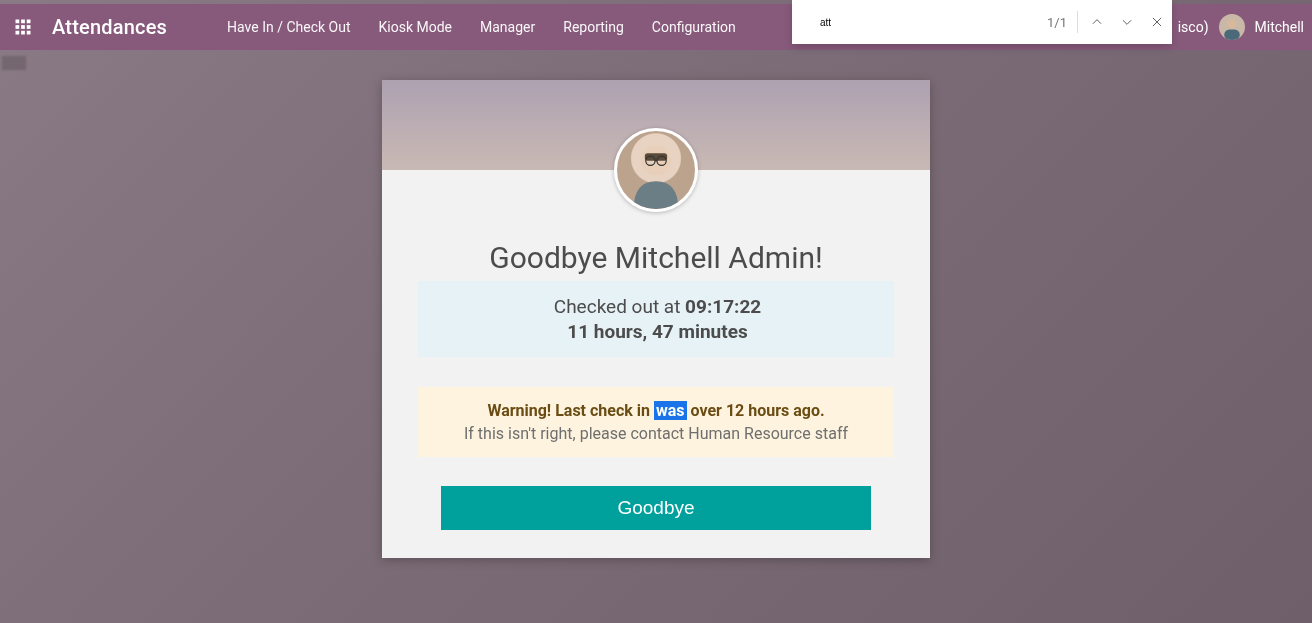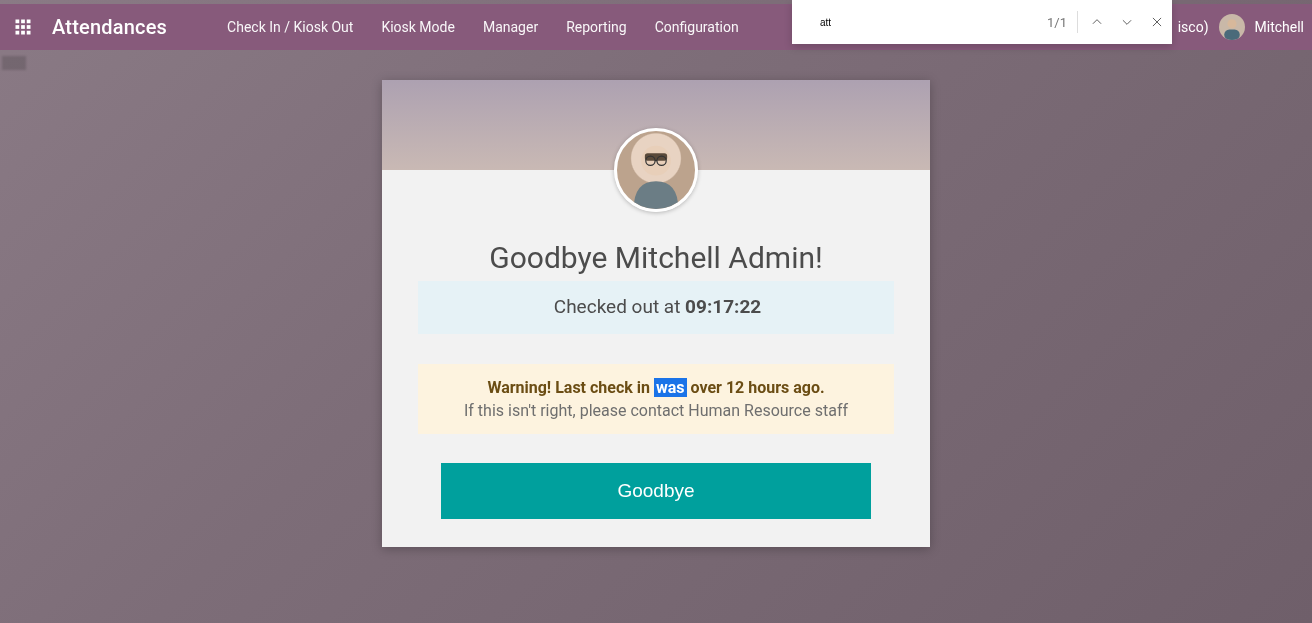--- a/index.html
+++ b/index.html
@@ -66,21 +66,21 @@
     .checkout-box .line1{margin-bottom:2px;}
     .checkout-box b{font-weight:700;}
     .warn-box{
       background:#fdf3df; padding:14px 10px; font-size:16px; color:#4c4c4c; margin-bottom:29px;
     }
     .warn-box .w1{color:#6b4d14; font-weight:700;}
     .warn-box .w1 .normal{font-weight:700;}
     .hl-was{ background:#1a73e8; color:#fff; padding:0 2px;}
     .warn-box .w2{margin-top:4px; color:#6f6f6f;}
     .goodbye-btn{
-      display:block; width:430px; margin:0 auto; height:56px;
+      display:block; width:430px; margin:0 auto; height:44px;
       background:#00a09d; color:#fff; border:none; font-size:19px; cursor:pointer;
     }
     
     .ghost{position:absolute;top:56px;left:2px;width:24px;height:14px;background:rgba(0,0,0,.15);filter:blur(1px);}
   </style>
 </head>
 <body>
 
 <div class="navbar">
   <div class="apps-icon">
@@ -91,21 +91,21 @@
         <rect x="2" y="9.5" width="5" height="5"></rect>
         <rect x="9.5" y="9.5" width="5" height="5"></rect>
         <rect x="17" y="9.5" width="5" height="5"></rect>
         <rect x="2" y="17" width="5" height="5"></rect>
         <rect x="9.5" y="17" width="5" height="5"></rect>
         <rect x="17" y="17" width="5" height="5"></rect>
       </svg>
   </div>
   <div class="brand">Attendances</div>
   <div class="nav-links">
-    <a>Check In / Kiosk Out</a>
+    <a>Have In / Check Out</a>
     <a>Kiosk Mode</a>
     <a>Manager</a>
     <a>Reporting</a>
     <a>Configuration</a>
   </div>
   <div class="nav-right">
     <span class="peek-company">isco)</span>
     <span class="avatar-sm">
       <svg viewBox="0 0 40 40">
           <circle cx="20" cy="15" r="7" fill="#d7b89b"></circle>
@@ -152,20 +152,21 @@
         <line x1="41" y1="32" x2="43" y2="32" stroke="#333" stroke-width="1.3"></line>
         <path d="M18 84 Q18 54 42 54 Q66 54 66 84 Z" fill="#6b7d85"></path>
       </svg>
     </div>
     <h1 class="greet">Goodbye Mitchell Admin!</h1>
 
     <div class="checkout-box">
       <div class="line1">
         <span>Checked out at </span><b>09:17:22</b>
       </div>
+      <div><b>11 hours, 47 minutes</b></div>
     </div>
 
     <div class="warn-box">
       <div class="w1">
         <span class="normal">Warning! Last check in </span><span class="hl-was">was</span><span class="normal"> over 12 hours ago.</span>
       </div>
       <div class="w2">If this isn't right, please contact Human Resource staff</div>
     </div>
 
     <button class="goodbye-btn">Goodbye</button>

